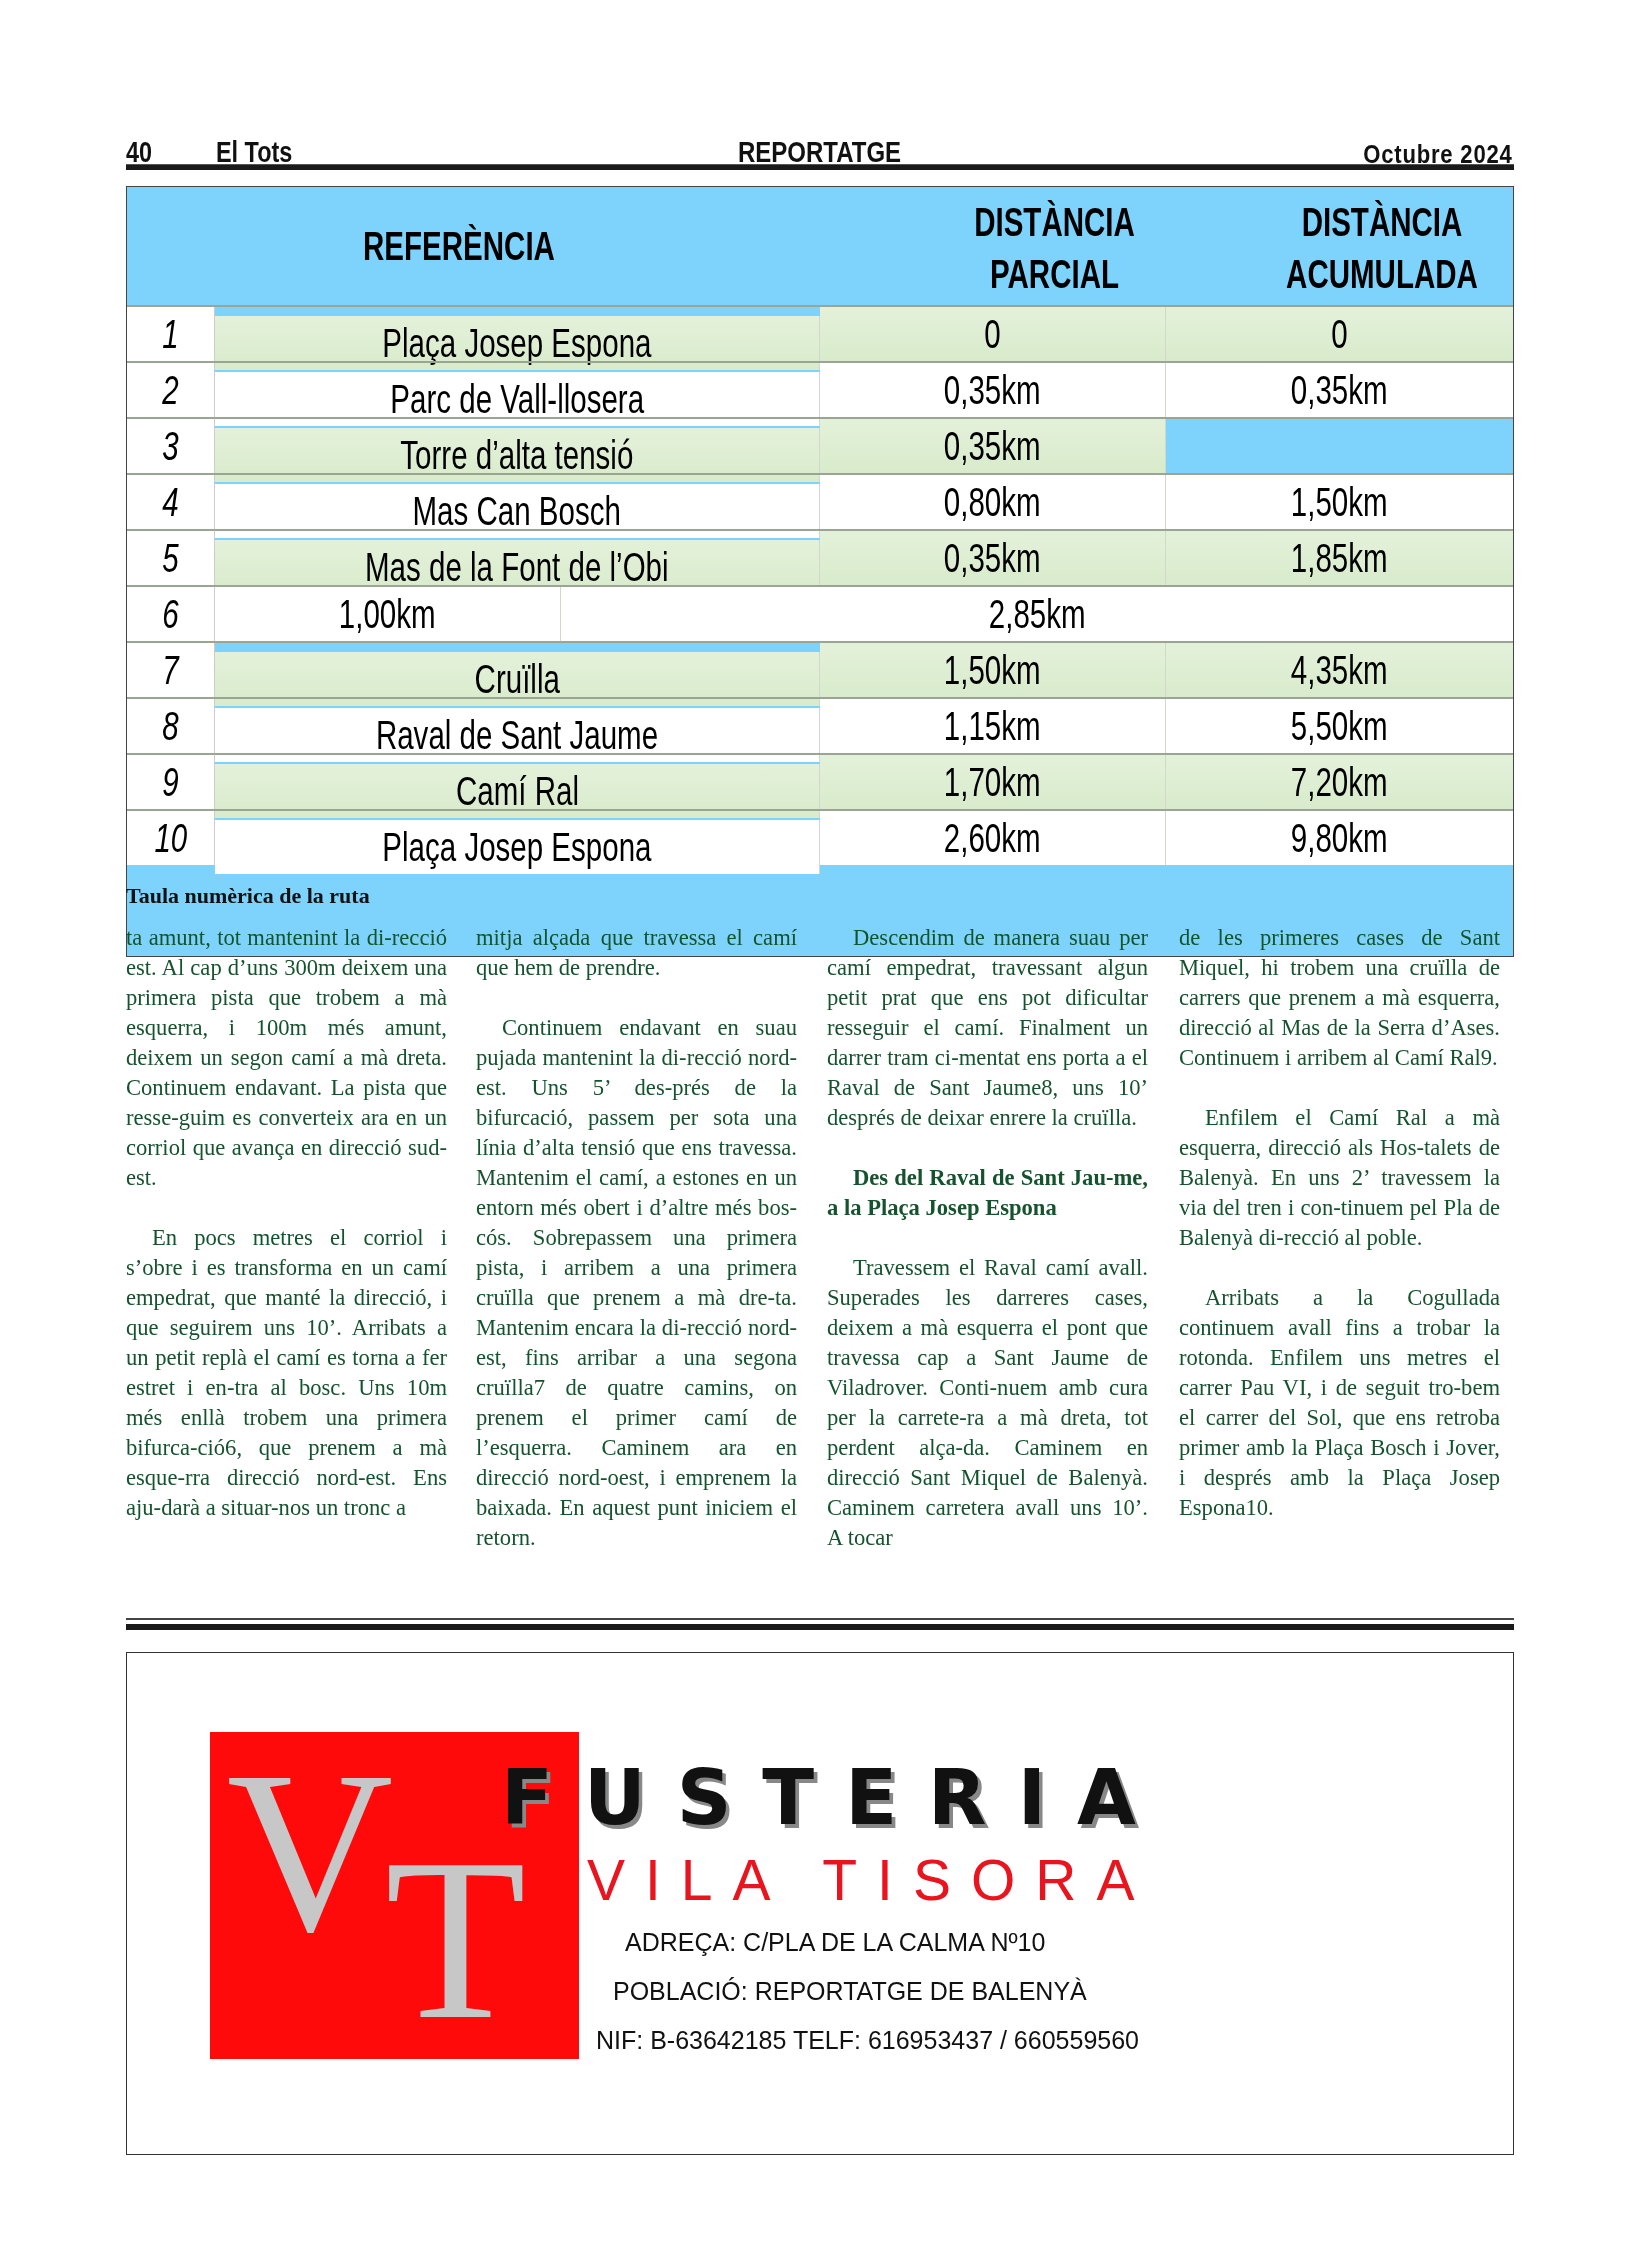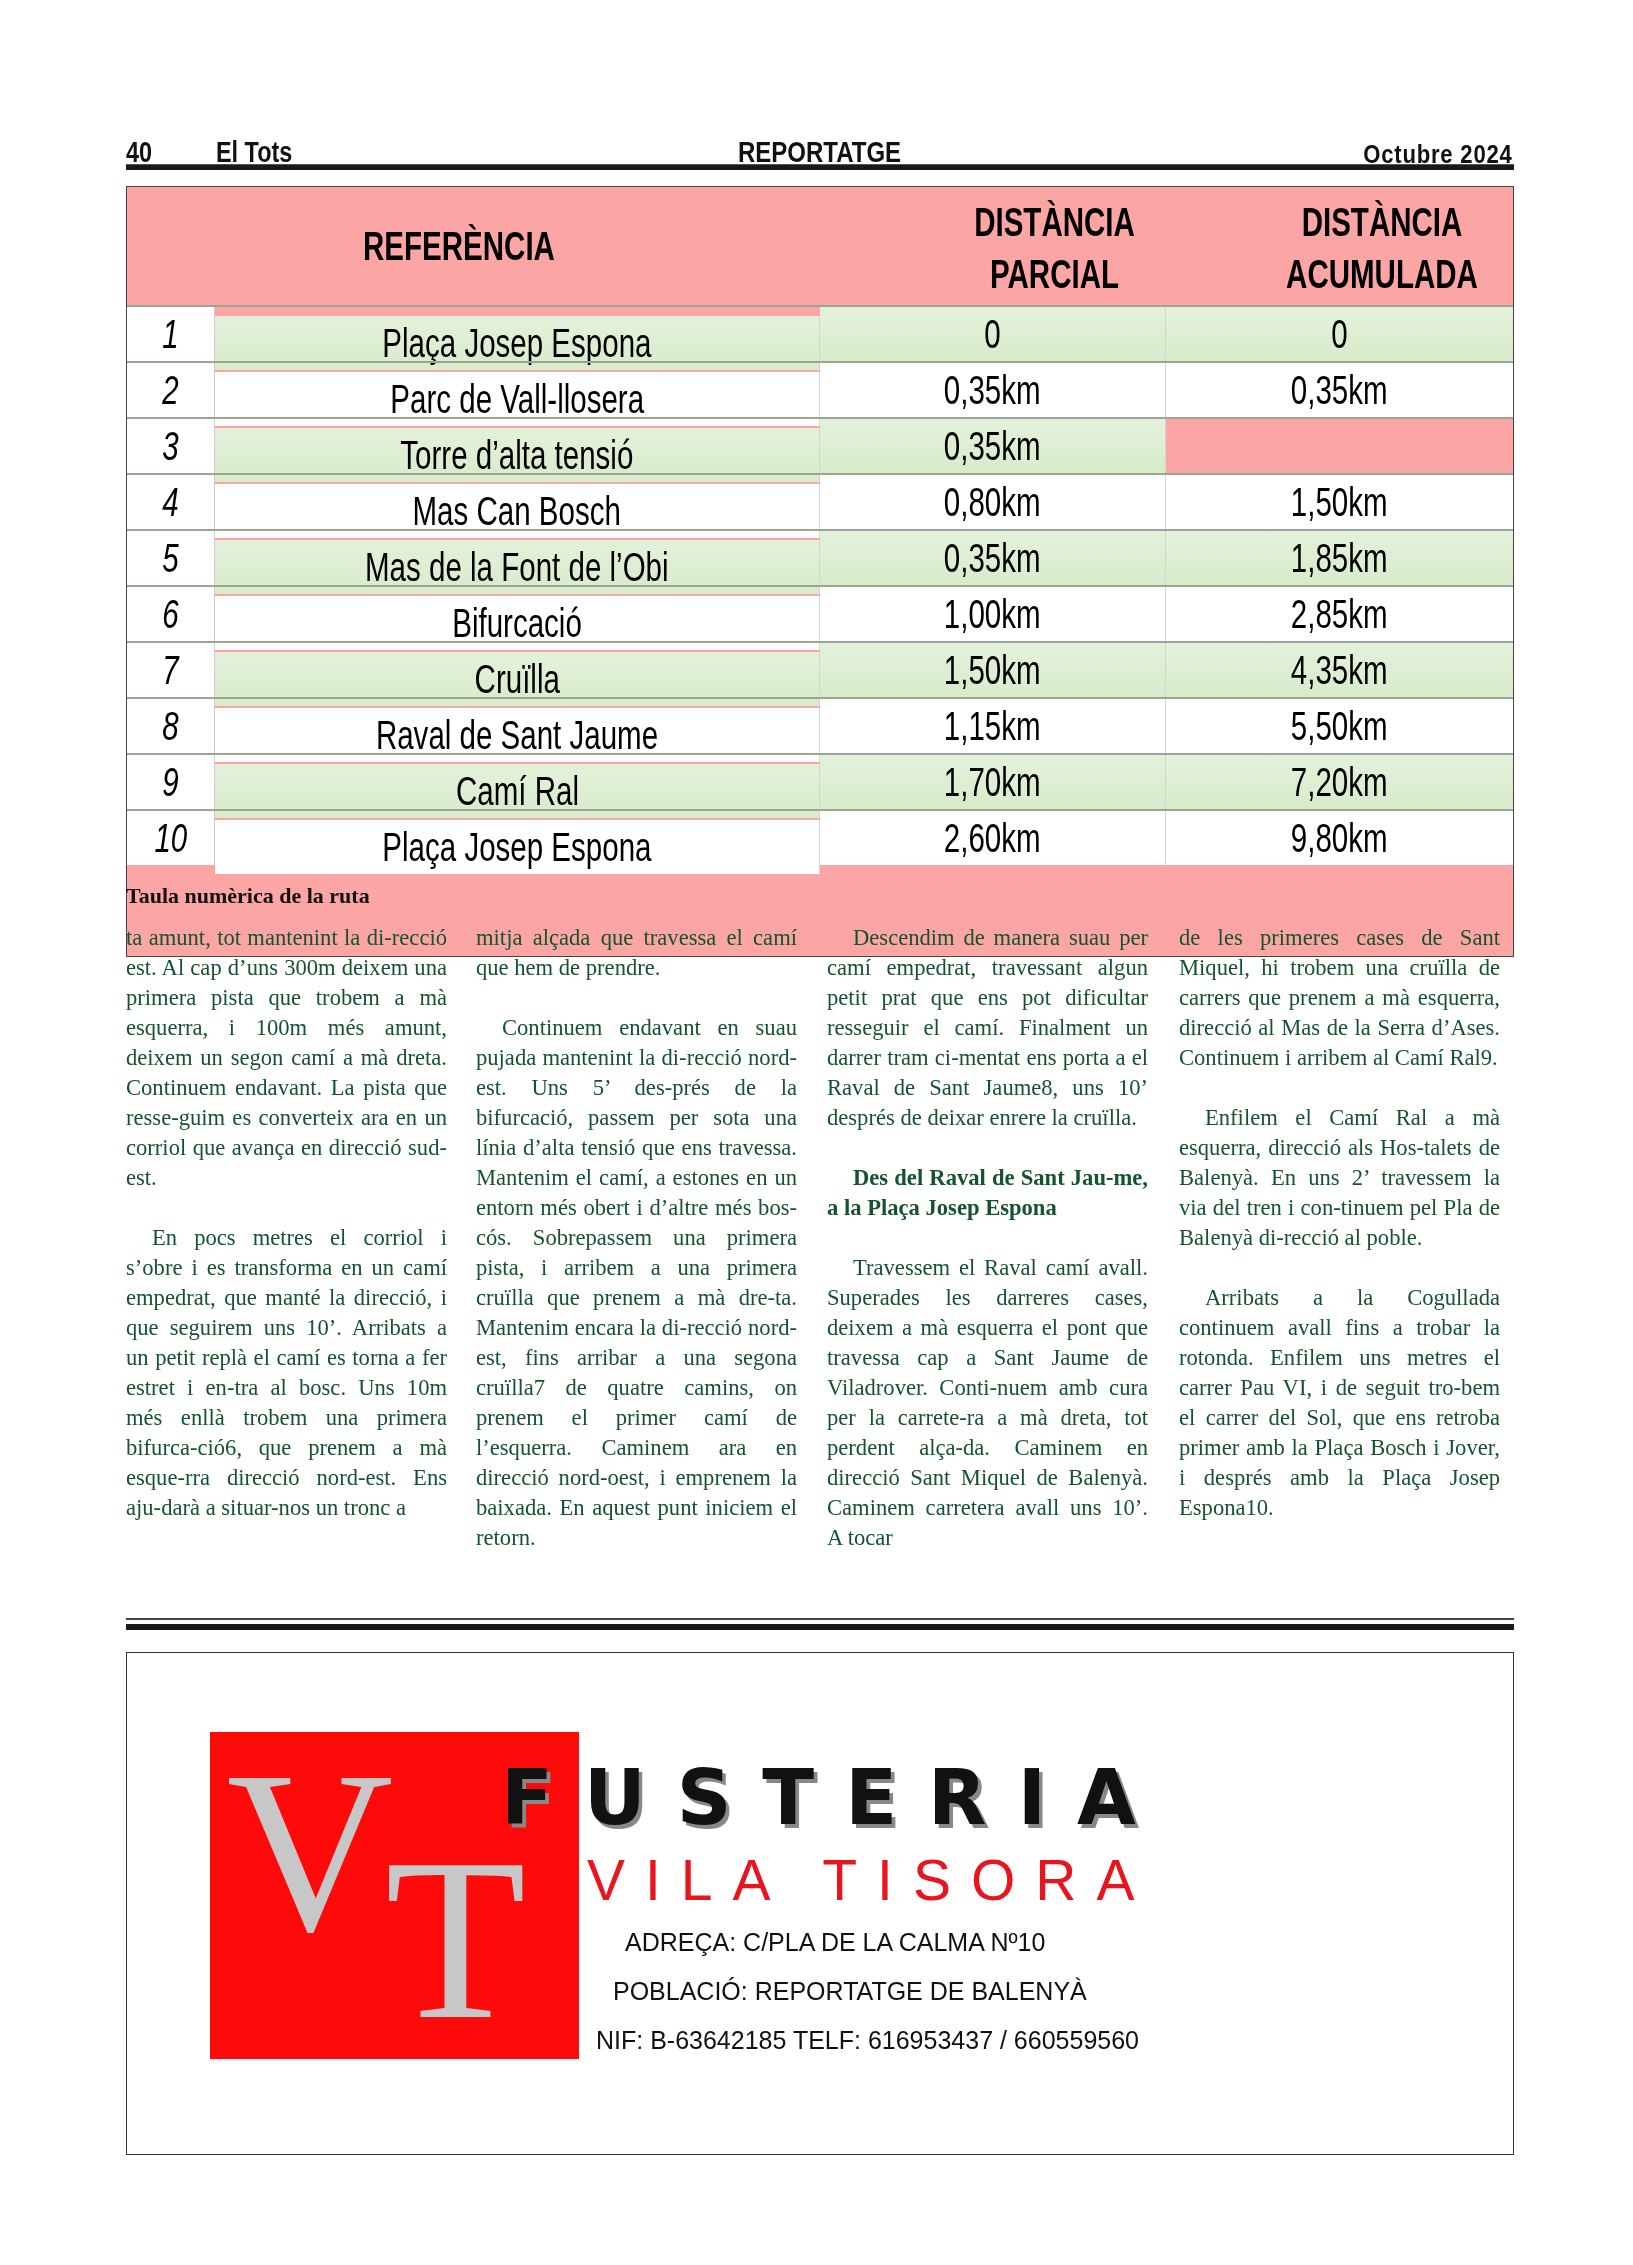--- a/index.html
+++ b/index.html
@@ -6,21 +6,21 @@
   body { width: 1634px; height: 2266px; position: relative; overflow: hidden; color: #111; }
 
   .masthead { position: absolute; left: 126px; top: 126px; width: 1387px; height: 41px; }
   .masthead span { position: absolute; bottom: 0; font-family: "Liberation Sans", sans-serif; font-weight: bold; line-height: 1; }
   .mh-page { left: 0; font-size: 30px; transform: scaleX(0.78); transform-origin: left bottom; }
   .mh-pub { left: 90px; font-size: 30px; transform: scaleX(0.78); transform-origin: left bottom; }
   .mh-section { left: 0; right: 0; text-align: center; font-size: 30px; transform: scaleX(0.8); transform-origin: center bottom; }
   .mh-date { right: 0; font-size: 26px; transform: scaleX(0.85); transform-origin: right bottom; letter-spacing: 0.9px; }
   .mh-rule { position: absolute; left: 126px; top: 164px; width: 1388px; height: 4.6px; background: #1a1a1a; border-top: 0.9px solid #555; }
 
-  .route-table { position: absolute; left: 126px; top: 186px; width: 1388px; height: 771px; border: 1.8px solid #444; box-sizing: border-box; background: #fca5a5; padding-left: 12px; }
+  .route-table { position: absolute; left: 126px; top: 186px; width: 1388px; height: 771px; border: 1.8px solid #444; box-sizing: border-box; background: #7dd3fc; padding-left: 12px; }
   .rt-header { position: absolute; left: 0; top: 0; width: 100%; height: 118px; }
   .rt-h { position: absolute; font-family: "Liberation Sans", sans-serif; font-weight: bold; font-size: 41px; line-height: 52px; text-align: center; transform: scaleX(0.72); color: #000; }
   .rt-h-ref { left: 138px; width: 388px; top: 33px; }
   .rt-h-par { left: 789px; width: 277px; top: 9.2px; }
   .rt-h-acu { left: 1098px; width: 314px; top: 9.2px; }
   .rt-body { position: absolute; left: 0; top: 118px; width: 100%; }
   .rt-row { position: relative; height: 56px; border-top: 2.8px solid #9aa693; box-sizing: border-box; display: flex; align-items: center; }
   .rt-row.odd .rt-cell:not(.rt-num) { background: linear-gradient(#e4f1da, #d8ebcb); }
   .rt-row.even .rt-cell:not(.rt-num) { background: #ffffff; }
   .rt-cell { height: 100%; display: flex; align-items: center; justify-content: center; font-family: "Liberation Sans", sans-serif; font-size: 41px; color: #000; border-right: 0.9px solid #d2d8cc; box-sizing: border-box; }
@@ -144,23 +144,20 @@
           <span>0,35km</span>
         </div>
       <div class="rt-cell rt-acu">
           <span>1,85km</span>
         </div>
     </div>
     <div class="rt-row even">
       <div class="rt-cell rt-num">
           <span>6</span>
         </div>
-      <div class="rt-cell rt-ref">
-          <span>Bifurcació</span>
-        </div>
       <div class="rt-cell rt-par">
           <span>1,00km</span>
         </div>
       <div class="rt-cell rt-acu">
           <span>2,85km</span>
         </div>
     </div>
     <div class="rt-row odd">
       <div class="rt-cell rt-num">
           <span>7</span>

